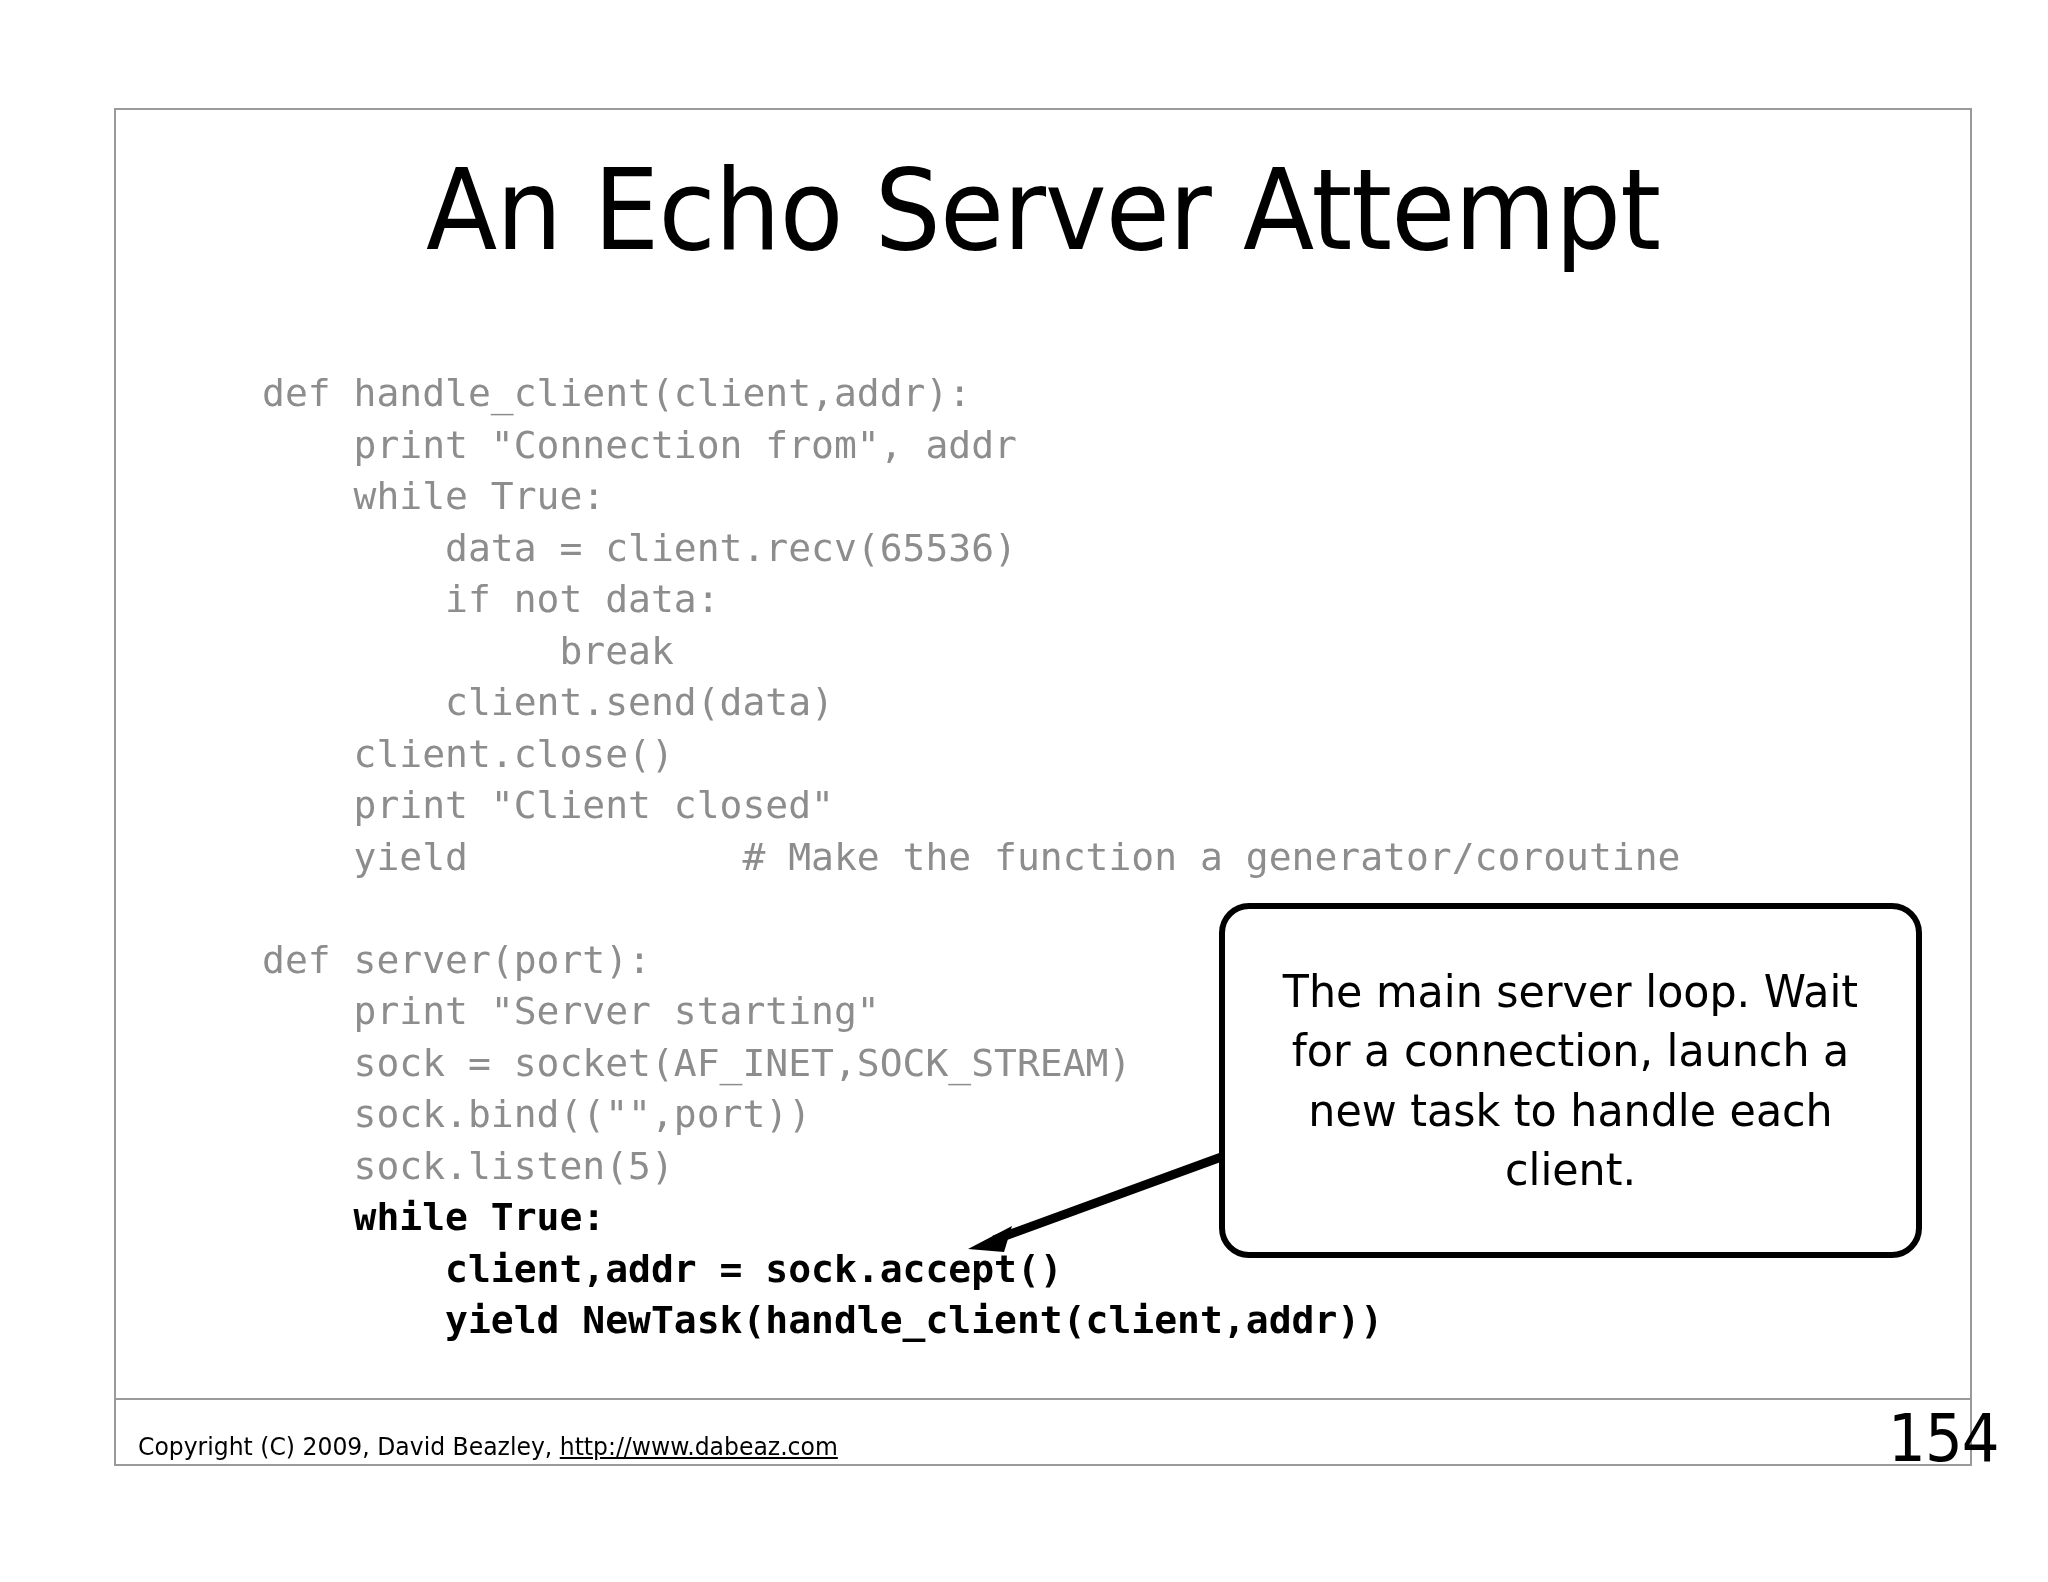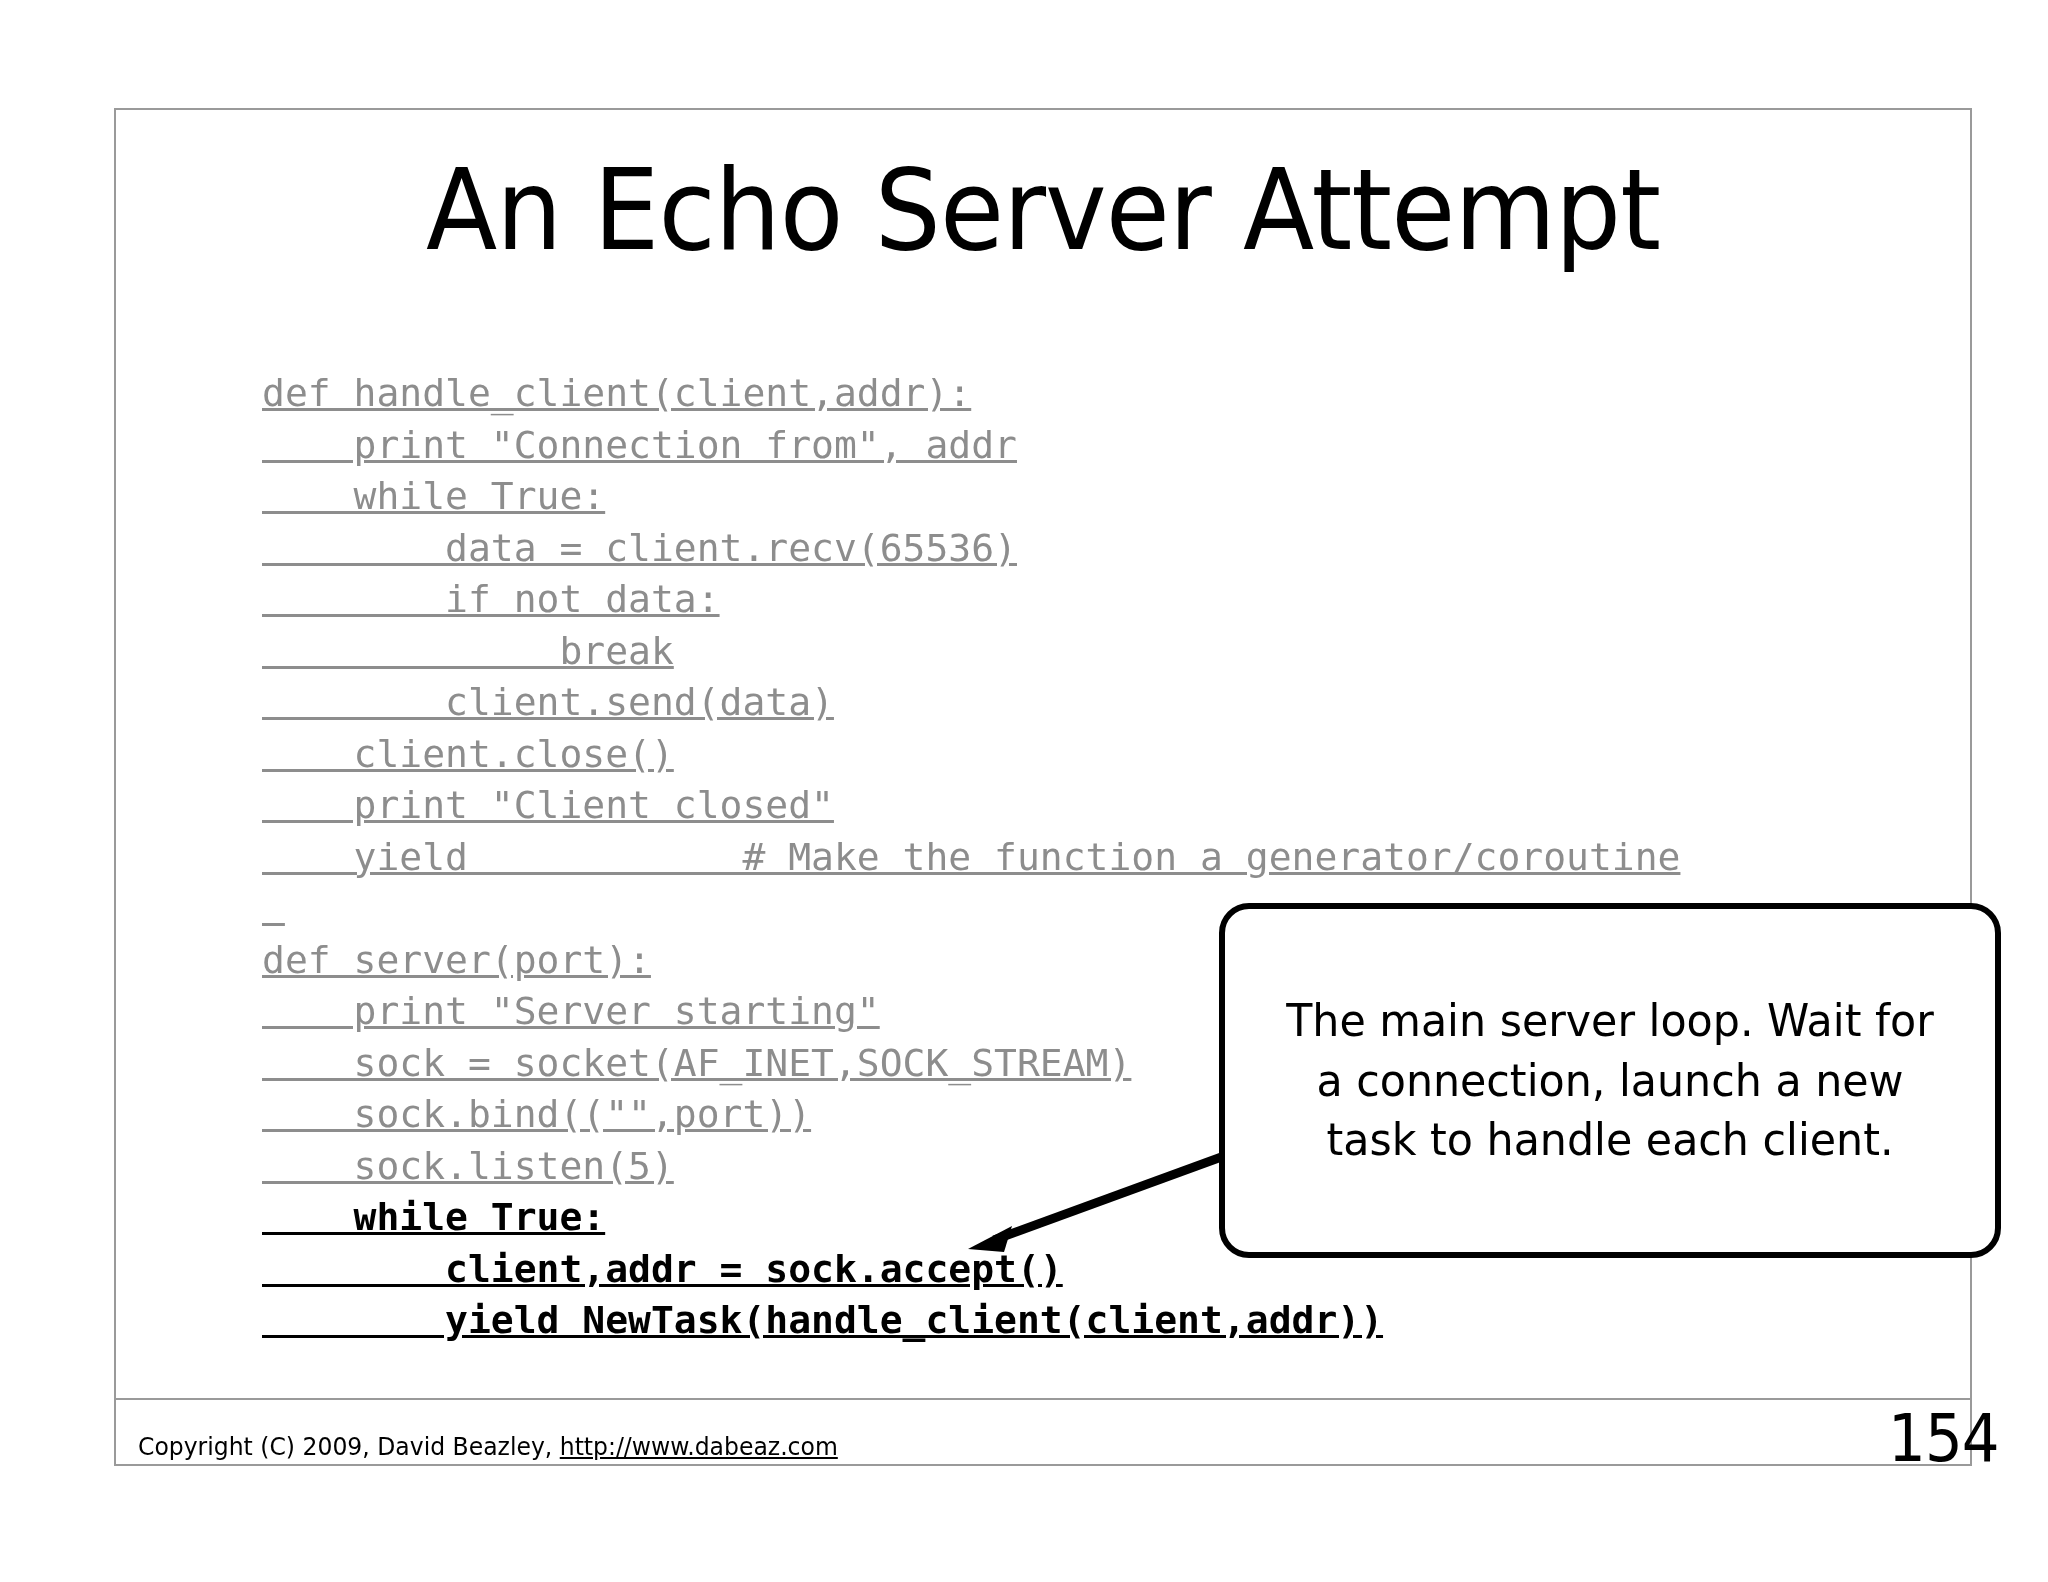--- a/index.html
+++ b/index.html
@@ -59,36 +59,35 @@
     font-family: "DejaVu Sans Mono", "Liberation Mono", monospace;
     font-size: 38px;
     line-height: 51.5px;
     color: #8d8d8d;
     white-space: pre;
     letter-spacing: 0px;
   }
   #code-block .code-line {
     white-space: pre;
     min-height: 51.5px;
-    text-decoration: underline;
   }
   #code-block .code-line.bold {
     color: #000000;
     font-weight: bold;
   }
   #code-block .code-line.blank {
     height: 51.5px;
   }
 
   
   #callout-box {
     position: absolute;
     left: 1203px;
     top: 903px;
-    width: 782px;
+    width: 703px;
     height: 355px;
     border: 6px solid #000000;
     border-radius: 30px;
     background: #ffffff;
     box-sizing: border-box;
     display: flex;
     align-items: center;
     justify-content: center;
   }
   #callout-text {

